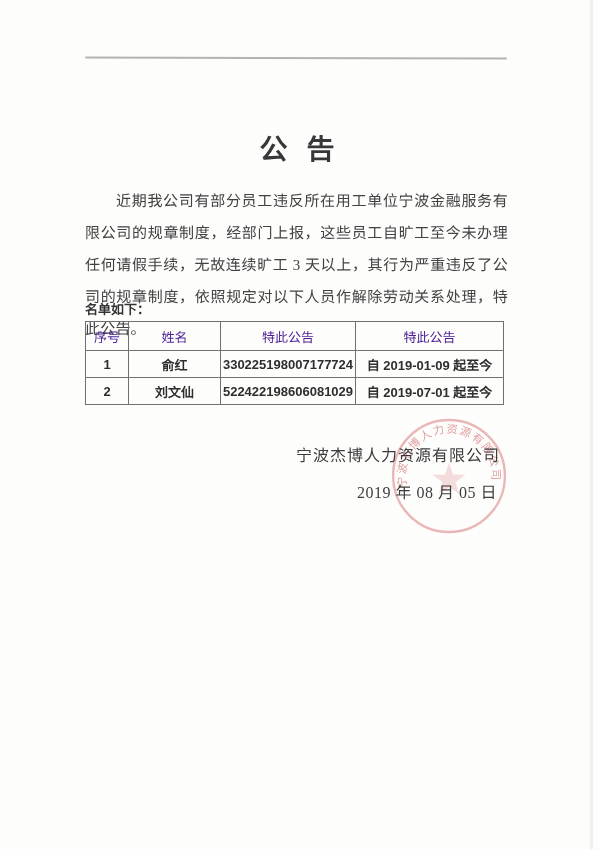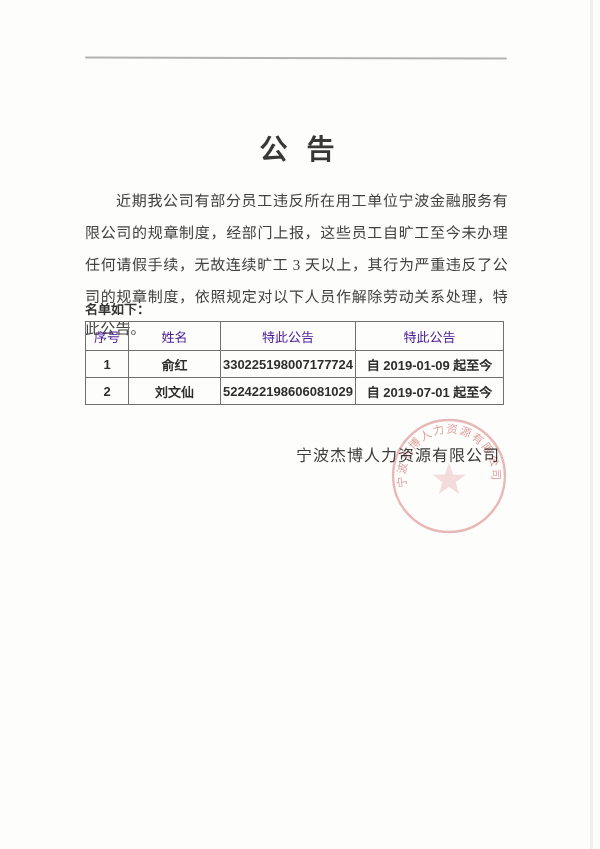--- a/index.html
+++ b/index.html
@@ -165,20 +165,21 @@
       <td>2</td>
       <td>刘文仙</td>
       <td>522422198606081029</td>
       <td>自 2019-07-01 起至今</td>
     </tr>
   </tbody>
 </table>
 
 <div class="signature-block">
   <div class="signature-company">宁波杰博人力资源有限公司</div>
+  <div class="signature-date">2019 年 08 月 05 日</div>
 </div>
 
 <svg class="seal" viewBox="0 0 120 120" xmlns="http://www.w3.org/2000/svg">
   <circle cx="60" cy="60" r="55" fill="none" stroke="rgba(206,92,92,0.48)" stroke-width="2.4"></circle>
   <path id="sealArc" d="M 28,88 A 42.5,42.5 0 1 1 92,88" fill="none"></path>
   <text font-size="11" fill="rgba(198,74,74,0.58)" letter-spacing="1.5" font-family="Liberation Serif, DejaVu Serif, serif">
     <textPath href="#sealArc" startOffset="10%">宁波杰博人力资源有限公司</textPath>
   </text>
   <polygon points="60,47 64,58.5 76.2,58.7 66.5,66.1 70,77.8 60,70.8 50,77.8 53.5,66.1 43.8,58.7 56,58.5" fill="rgba(206,92,92,0.22)"></polygon>
 </svg>

